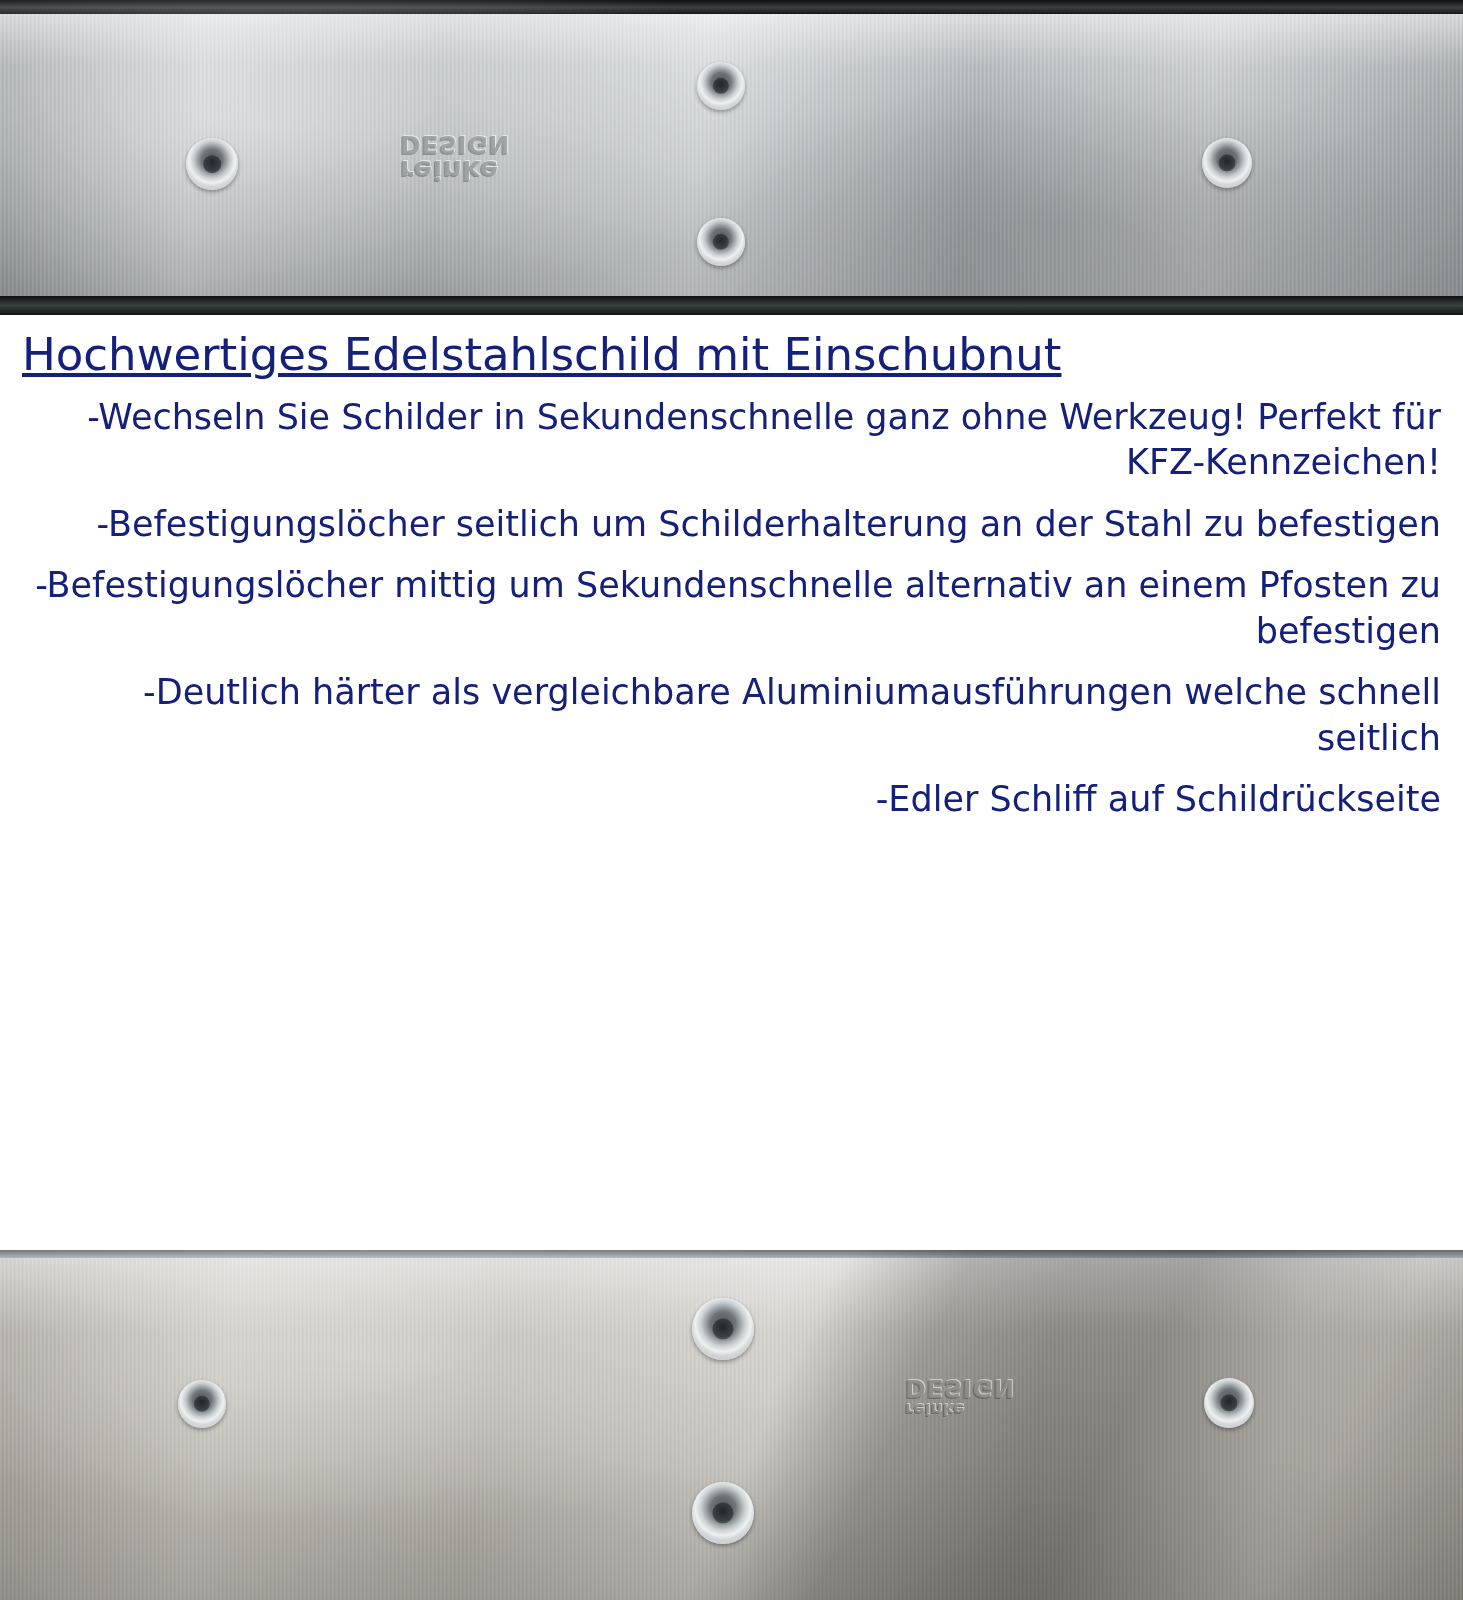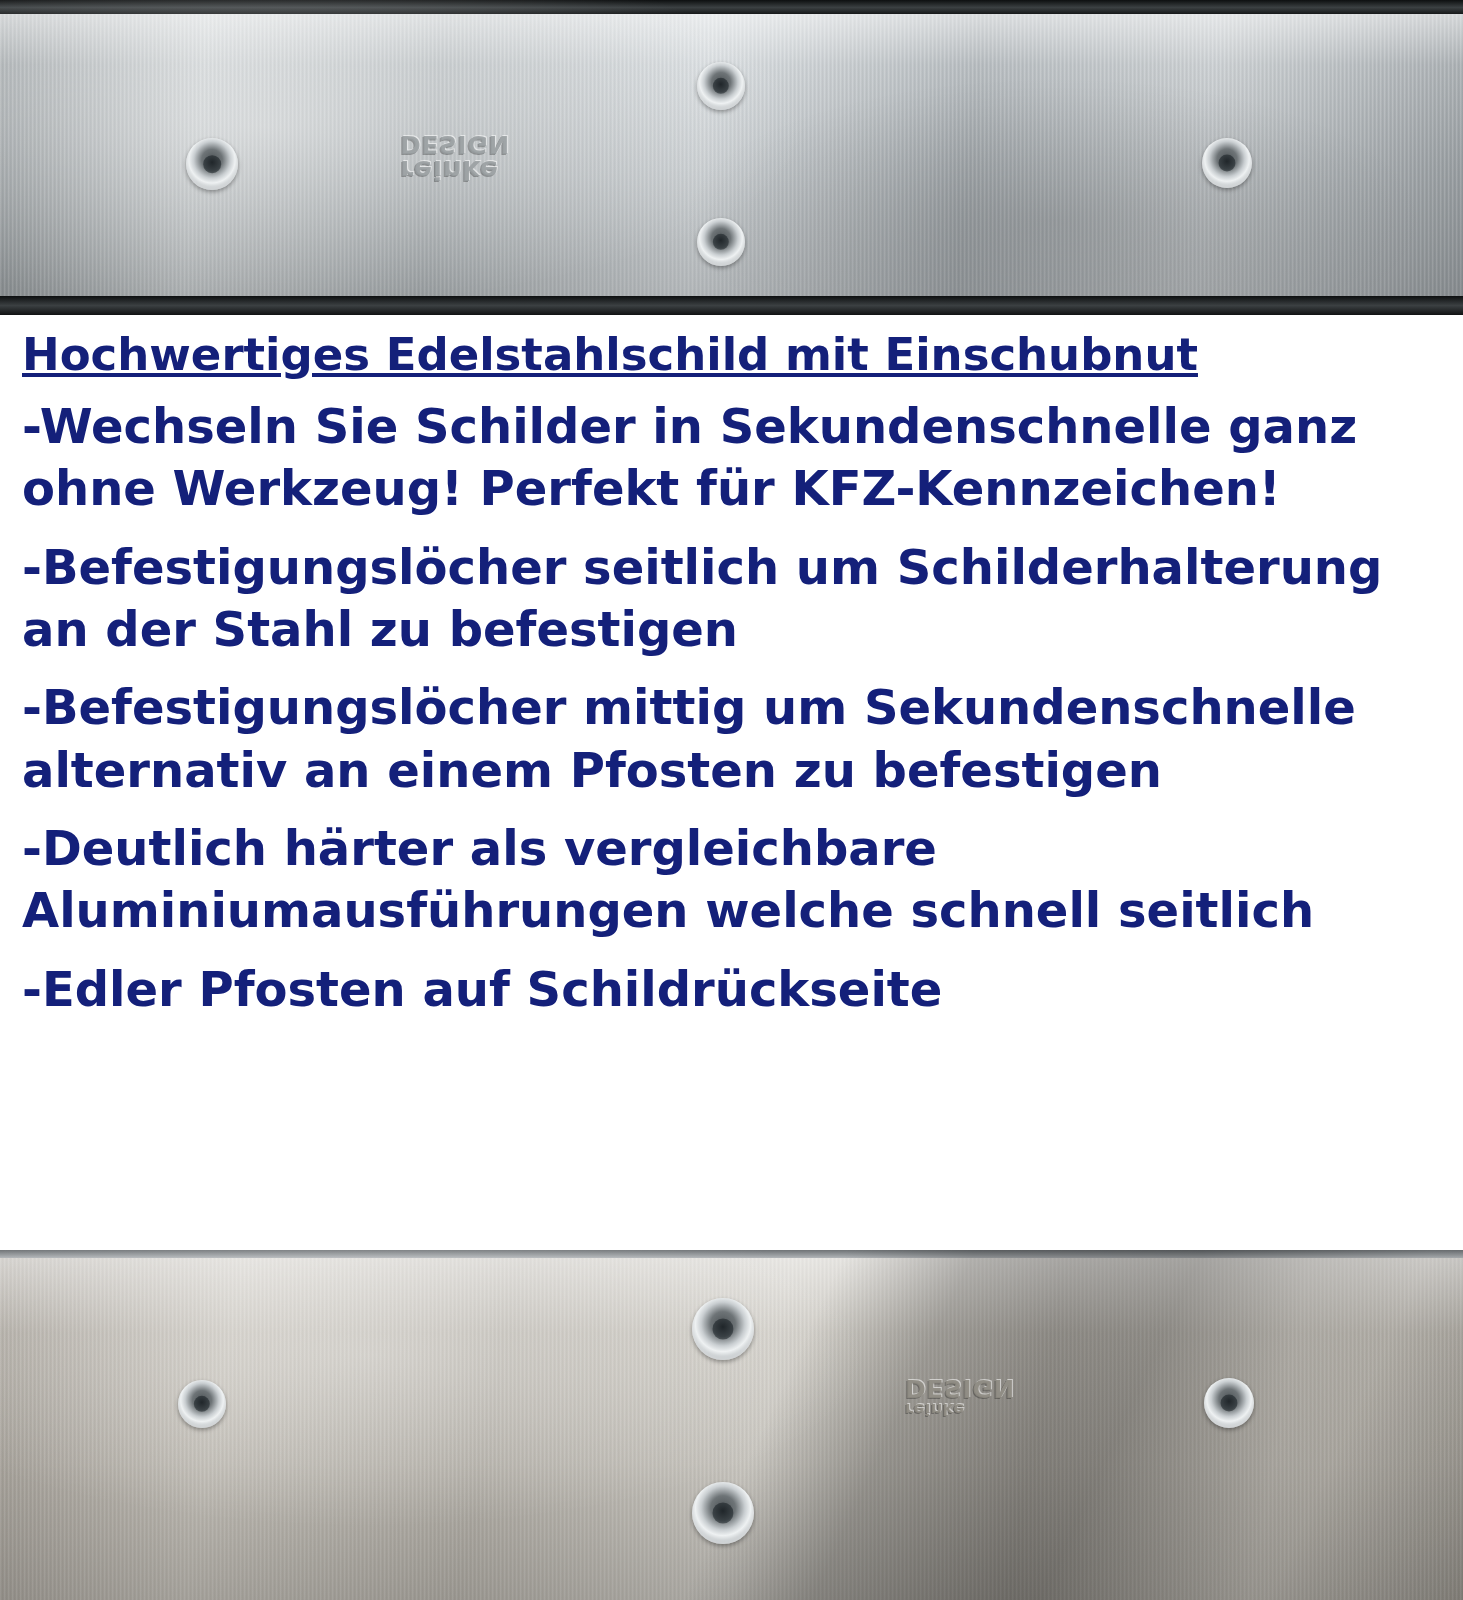--- a/index.html
+++ b/index.html
@@ -136,35 +136,35 @@
     transform: scaleY(-1);
     font-size: 27px;
     color: rgba(150,156,159,0.85);
   }
   .logo-line2 { font-size: 25px; }
 
   
   .content {
     padding: 6px 22px 0 22px;
     color: #141a6e;
-    font-weight: bold;
   }
   .headline {
     font-size: 45px;
     line-height: 1.15;
     color: #14207a;
     text-decoration: underline;
     margin: 8px 0 14px 0;
     white-space: nowrap;
   }
   .bullet {
-    font-size: 48px;
+    font-size: 35px;
     line-height: 1.30;
     color: #14207a;
     margin: 0 0 16px 0;
+    text-align: right;
   }
   .bullet:last-child { margin-bottom: 0; }
 </style>
 </head>
 <body>
 
 <div class="page">
 
   <div class="photo photo-top">
     <div class="edge edge-top-upper"></div>
@@ -192,21 +192,21 @@
     <div class="edge edge-top-lower"></div>
   </div>
 
   <div class="content">
     <div class="headline">Hochwertiges Edelstahlschild mit Einschubnut</div>
 
     <p class="bullet">-Wechseln Sie Schilder in Sekundenschnelle ganz ohne Werkzeug! Perfekt für KFZ-Kennzeichen!</p>
     <p class="bullet">-Befestigungslöcher seitlich um Schilderhalterung an der Stahl zu befestigen</p>
     <p class="bullet">-Befestigungslöcher mittig um Sekundenschnelle alternativ an einem Pfosten zu befestigen</p>
     <p class="bullet">-Deutlich härter als vergleichbare Aluminiumausführungen welche schnell seitlich</p>
-    <p class="bullet">-Edler Pfosten auf Schildrückseite</p>
+    <p class="bullet">-Edler Schliff auf Schildrückseite</p>
   </div>
 
   <div class="photo photo-bottom" style="position:absolute; left:0; bottom:0;">
     <div class="edge edge-bottom-upper"></div>
     <div class="metal metal-bottom"></div>
     <div class="sheen sheen-bottom"></div>
 
     <div class="hole" style="left:178px; top:130px; width:48px; height:48px;">
         <span class="pit"></span>
       </div>

